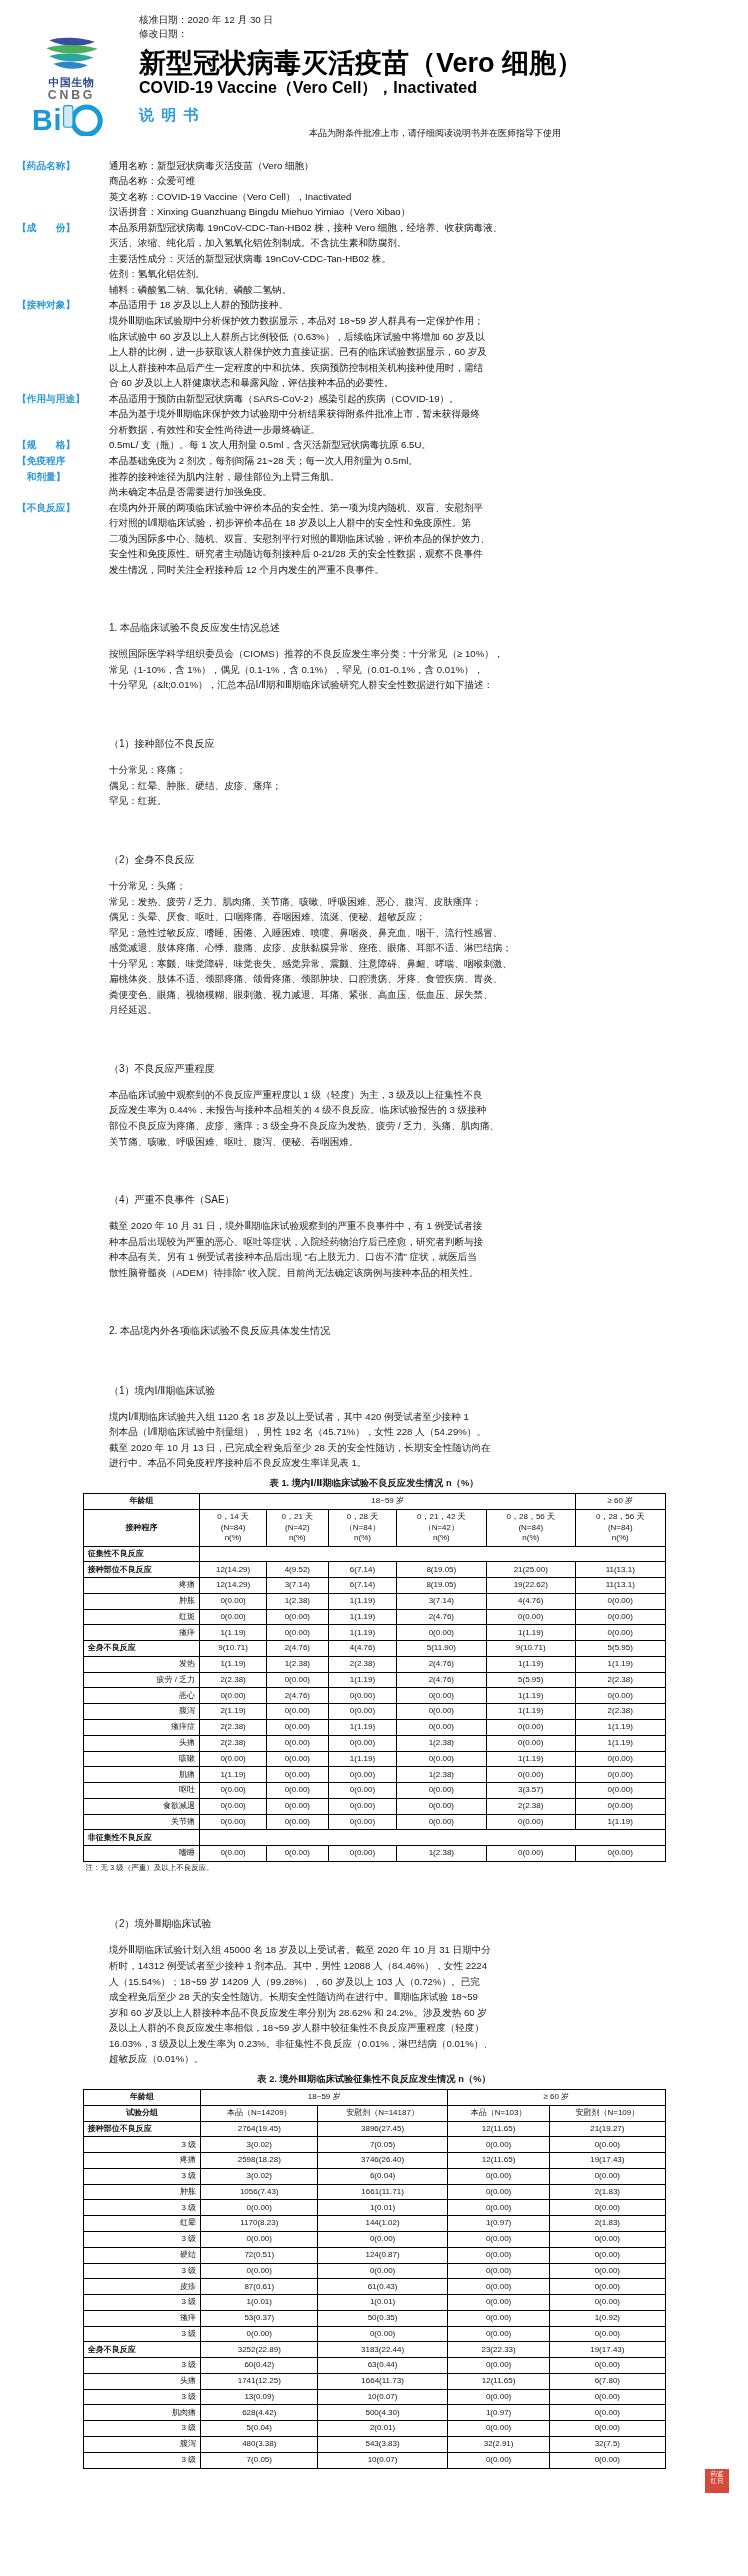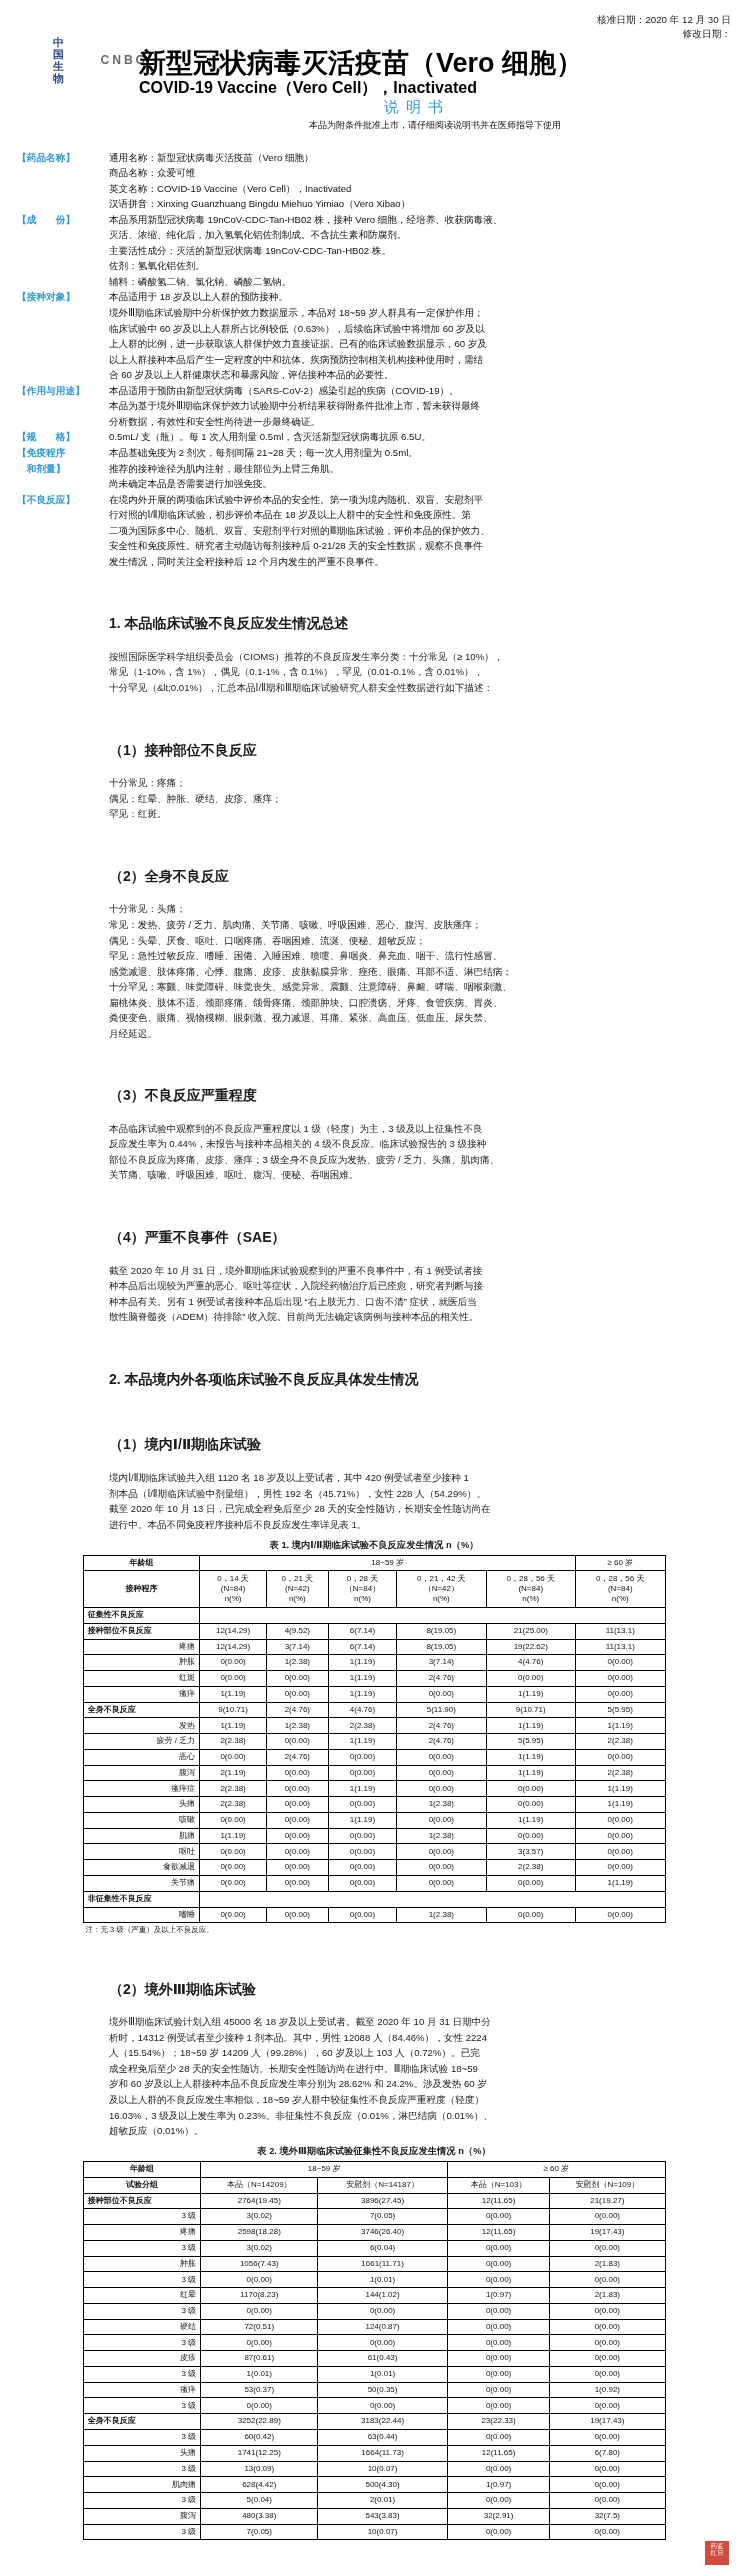--- a/index.html
+++ b/index.html
@@ -24,24 +24,23 @@
   .header {
     display: flex;
     align-items: flex-start;
     gap: 13px;
     padding-bottom: 4.3px;
   }
   .logo-col {
     width: 109px;
     flex: 0 0 109px;
     display: flex;
-    flex-direction: row;
+    flex-direction: column;
     align-items: center;
     padding-top: 24.4px;
-    gap: 36px;
   }
   .logo-swirl { width: 66px; height: 40px; }
   .logo-cn {
     font-size: 10.8px;
     font-weight: bold;
     letter-spacing: 0.7px;
     color: #2e4a86;
     margin-top: 1.4px;
     line-height: 1.1;
   }
@@ -53,45 +52,44 @@
     line-height: 1.1;
   }
   .logo-bio { margin-top: 1.4px; }
 
   .title-col { flex: 1 1 auto; padding-top: 1.4px; }
   .approval-dates {
     font-size: 9.7px;
     line-height: 1.45;
     color: #1a1a1a;
     margin-bottom: 7.2px;
-    text-align: right;
   }
   .main-title-cn {
     font-size: 27px;
     font-weight: bold;
     letter-spacing: 0px;
     line-height: 1.12;
     color: #000;
     white-space: nowrap;
   }
   .main-title-en {
     font-size: 16px;
     font-weight: bold;
     line-height: 1.15;
     color: #000;
     margin-top: 0.7px;
     white-space: nowrap;
   }
   .doc-kind {
     color: #2e9bd6;
     font-size: 15px;
-    font-weight: normal;
+    font-weight: bold;
     letter-spacing: 7.2px;
-    text-align: center;
-    margin-top: 0;
+    text-align: left;
+    margin-top: 8px;
     padding-right: 36px;
   }
   .notice-line {
     text-align: center;
     font-size: 9px;
     margin-top: 2.9px;
     color: #111;
   }
 
   
@@ -163,22 +161,22 @@
     width: 583px;
     margin: 1.4px auto 0 auto;
     font-size: 7.5px;
     color: #222;
     text-align: left;
     padding-left: 2.9px;
   }
   .after-table { margin-top: 5.7px; }
 
   .sub-head {
-    font-weight: bold;
-    font-size: 14px;
+    font-weight: normal;
+    font-size: 10px;
     line-height: 1.62;
     margin-top: 43px;
   }
   .body-para {
     font-size: 9.6px;
     line-height: 1.62;
     margin: 0;
   }
   .full-body { padding-left: 92px; }
 

